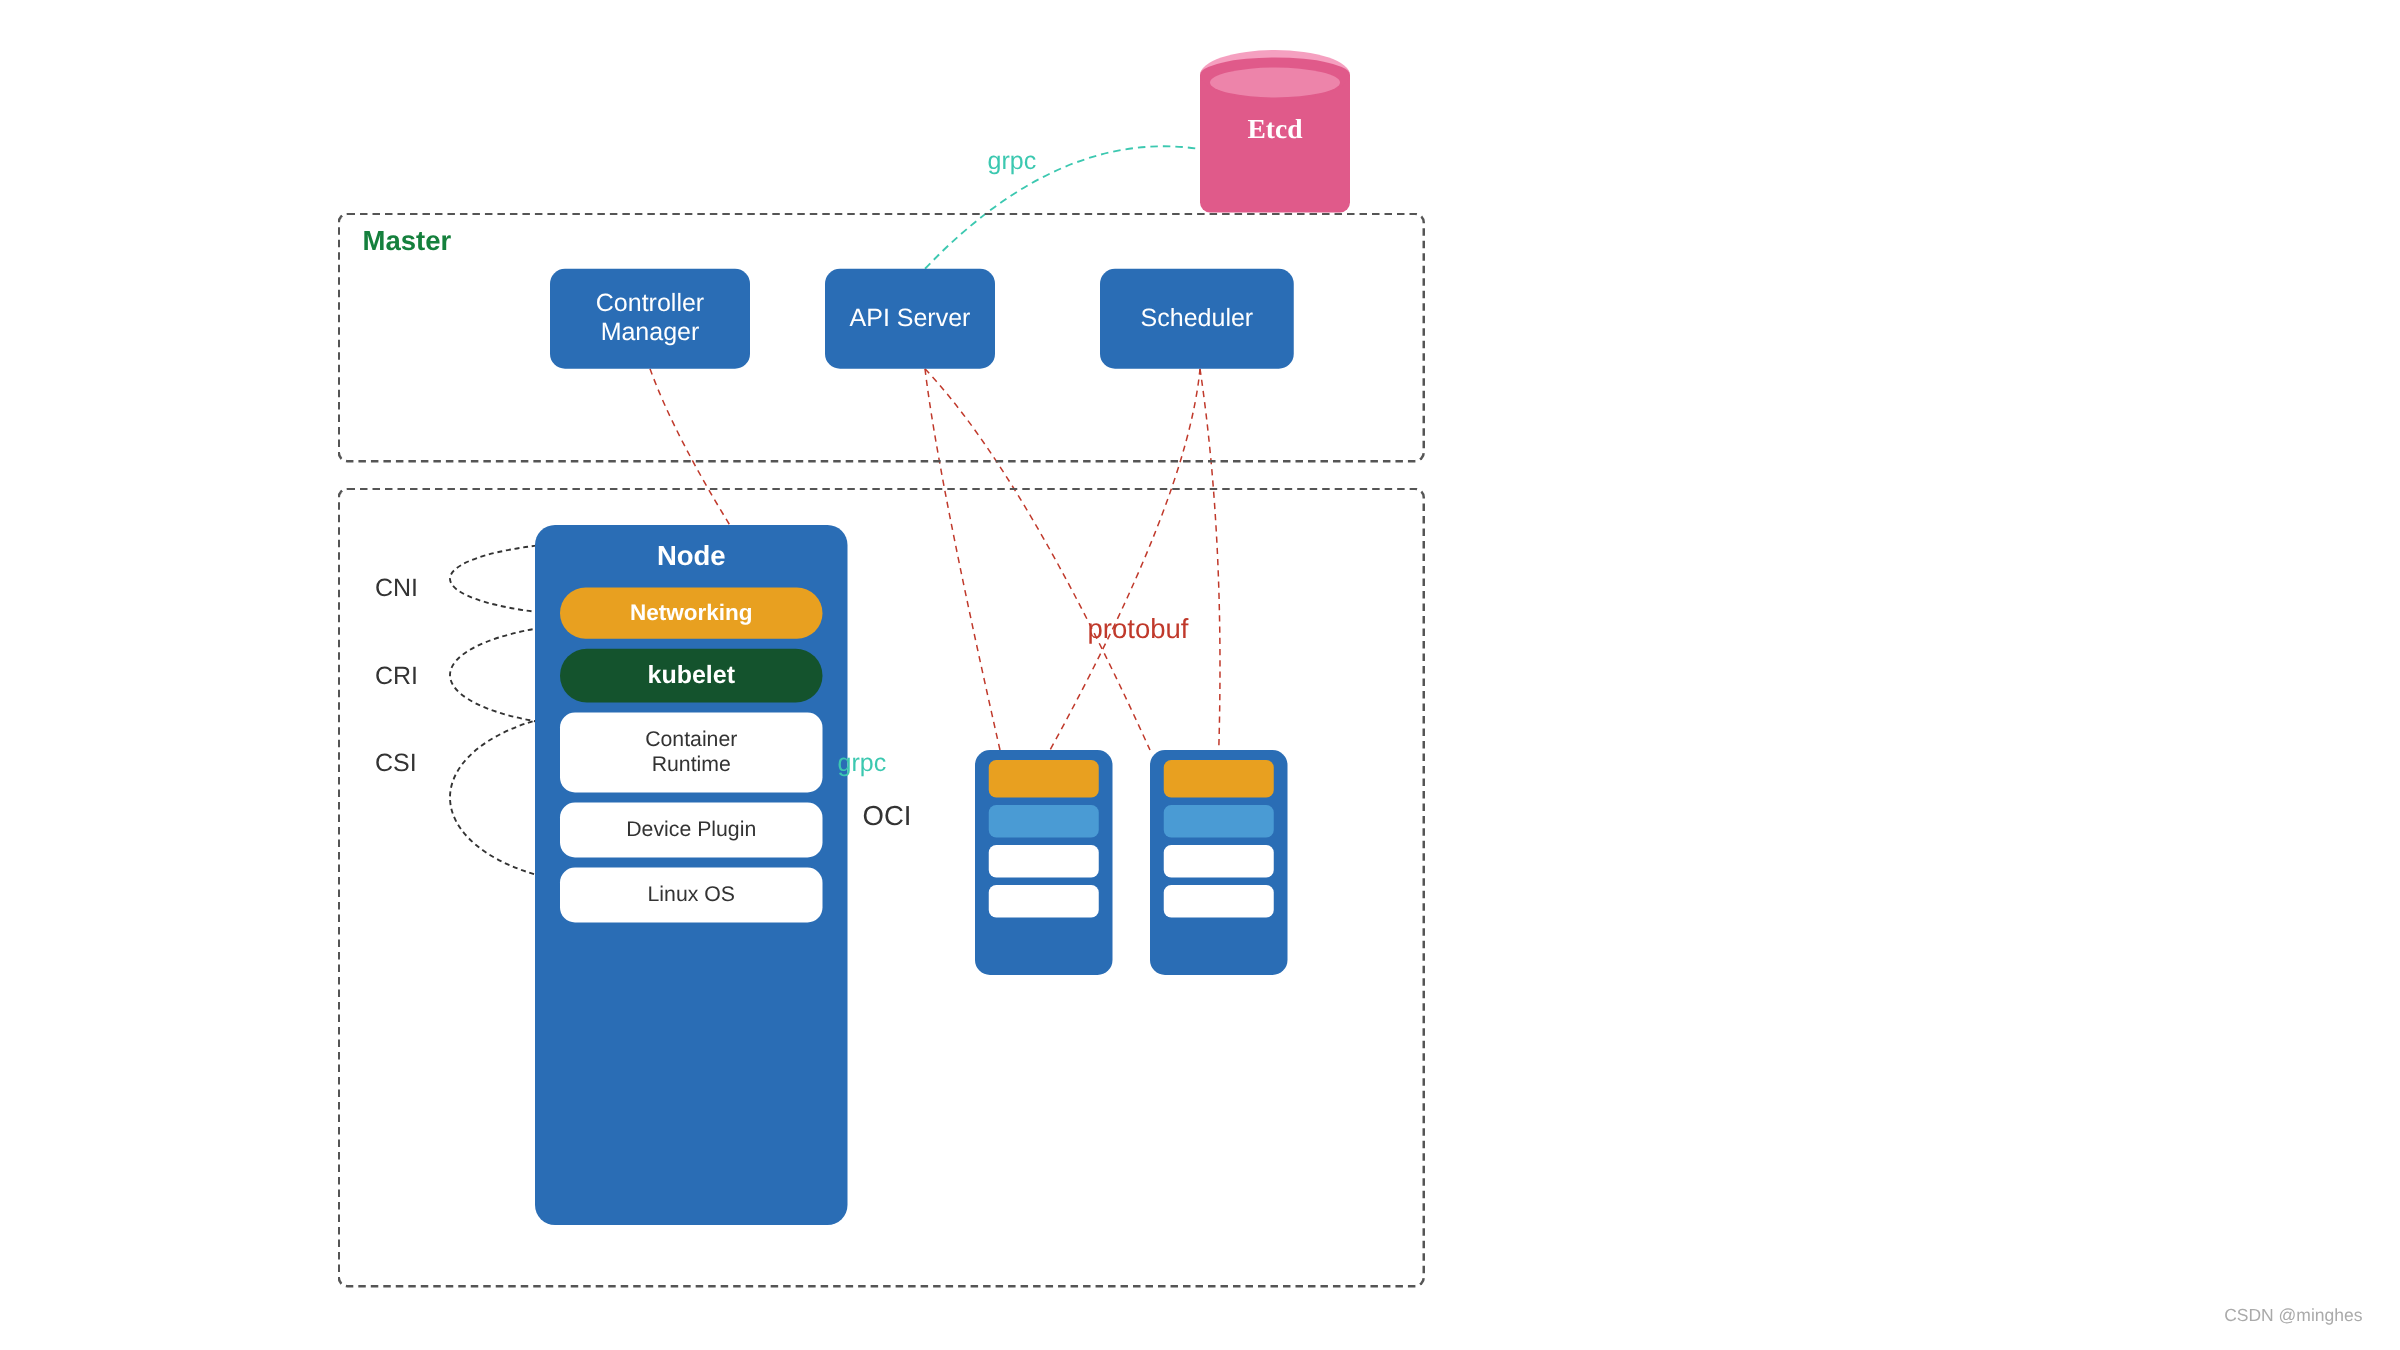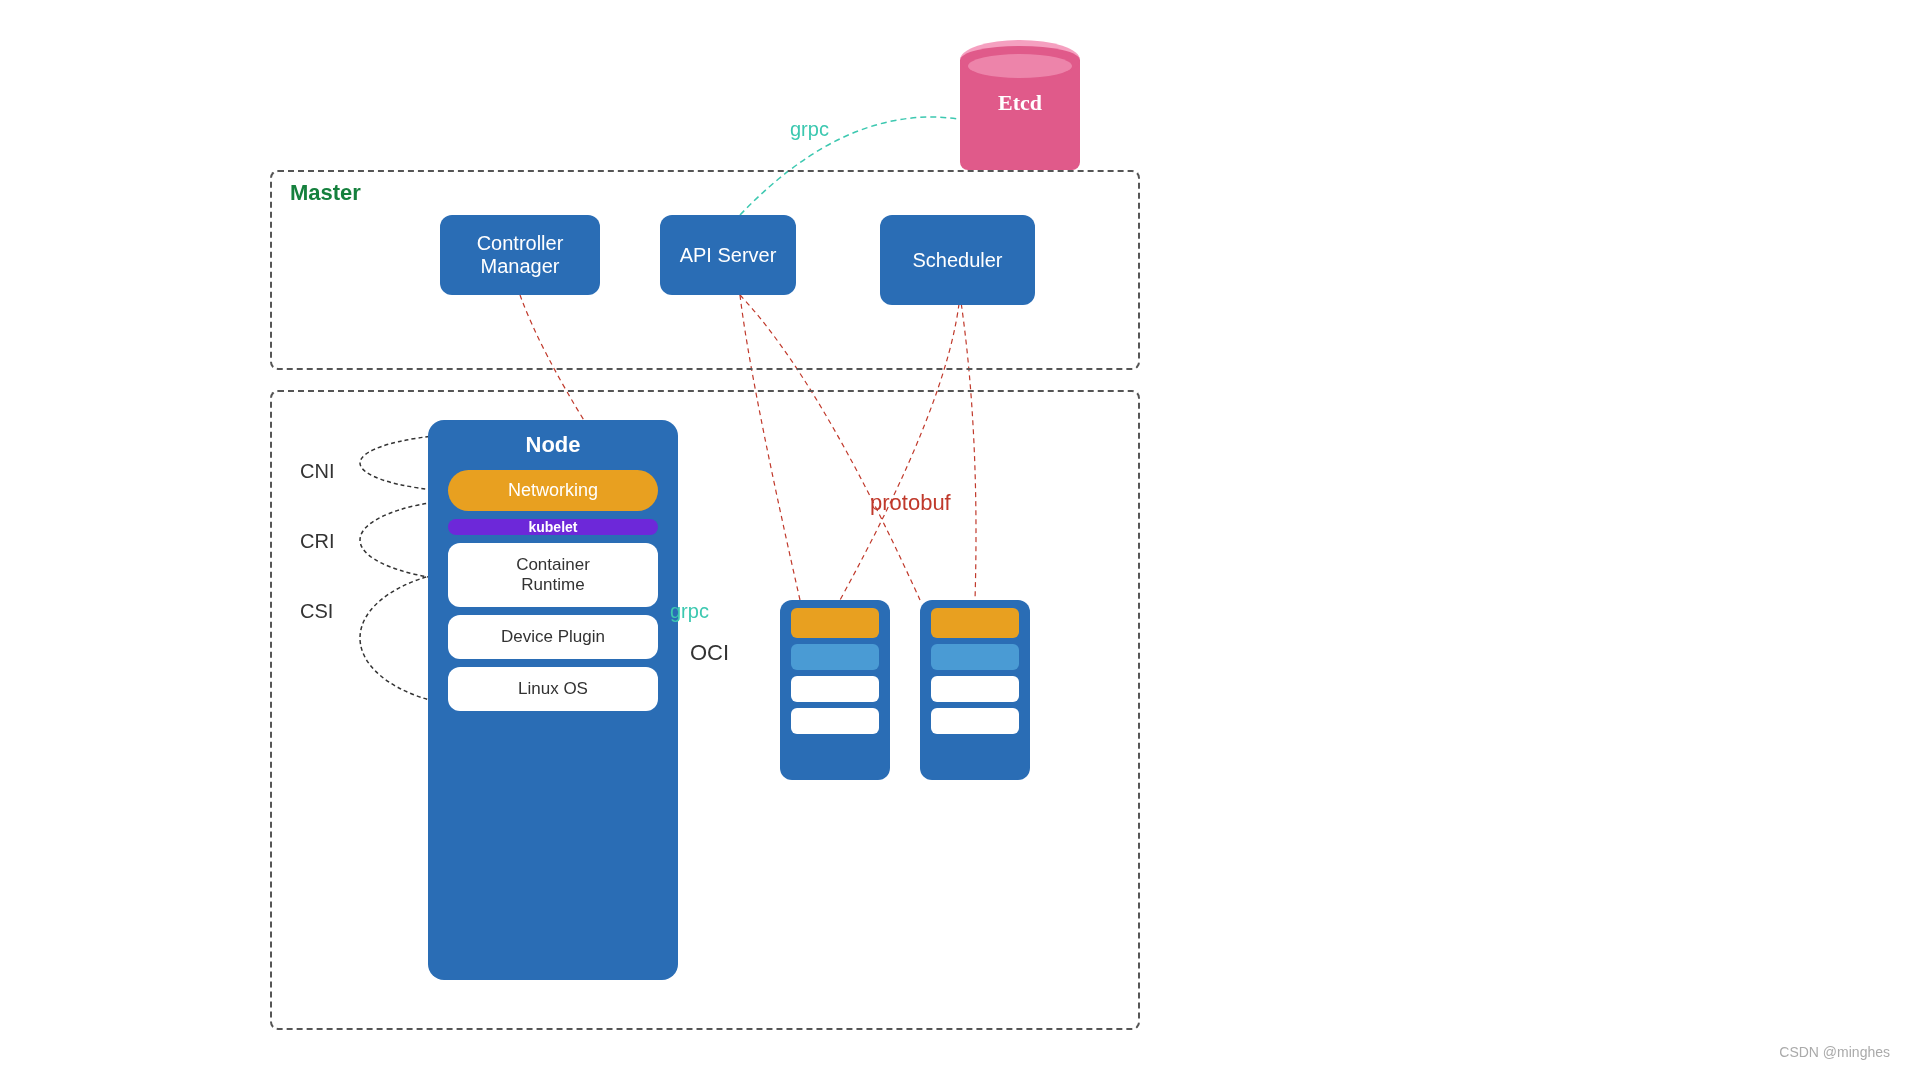--- a/index.html
+++ b/index.html
@@ -102,21 +102,21 @@
     .controller-manager {
       top: 215px; left: 440px;
       width: 160px; height: 80px;
     }
     .api-server {
       top: 215px; left: 660px;
       width: 136px; height: 80px;
     }
     .scheduler {
       top: 215px; left: 880px;
-      width: 155px; height: 90px;
+      width: 155px; height: 80px;
     }
     
     .node-inner-box {
       position: absolute;
       top: 420px; left: 390px;
       width: 250px; height: 560px;
       background: #2a6db5;
       border-radius: 16px;
       display: flex;
       flex-direction: column;
@@ -129,32 +129,32 @@
       color: white;
       font-size: 22px;
       font-weight: bold;
       margin-bottom: 4px;
     }
     .networking-btn {
       background: #e8a020;
       border-radius: 25px;
       color: white;
       font-size: 18px;
-      font-weight: normal;
+      font-weight: bold;
       padding: 10px 28px;
       width: 210px;
       text-align: center;
     }
     .kubelet-btn {
-      background: #6d28d9;
+      background: #14532d;
       border-radius: 25px;
       color: white;
-      font-size: 14px;
-      font-weight: bold;
-      padding: 0 28px;
+      font-size: 20px;
+      font-weight: bold;
+      padding: 10px 28px;
       width: 210px;
       text-align: center;
     }
     .white-btn {
       background: white;
       border-radius: 12px;
       color: #333;
       font-size: 17px;
       font-weight: 400;
       padding: 12px 16px;

